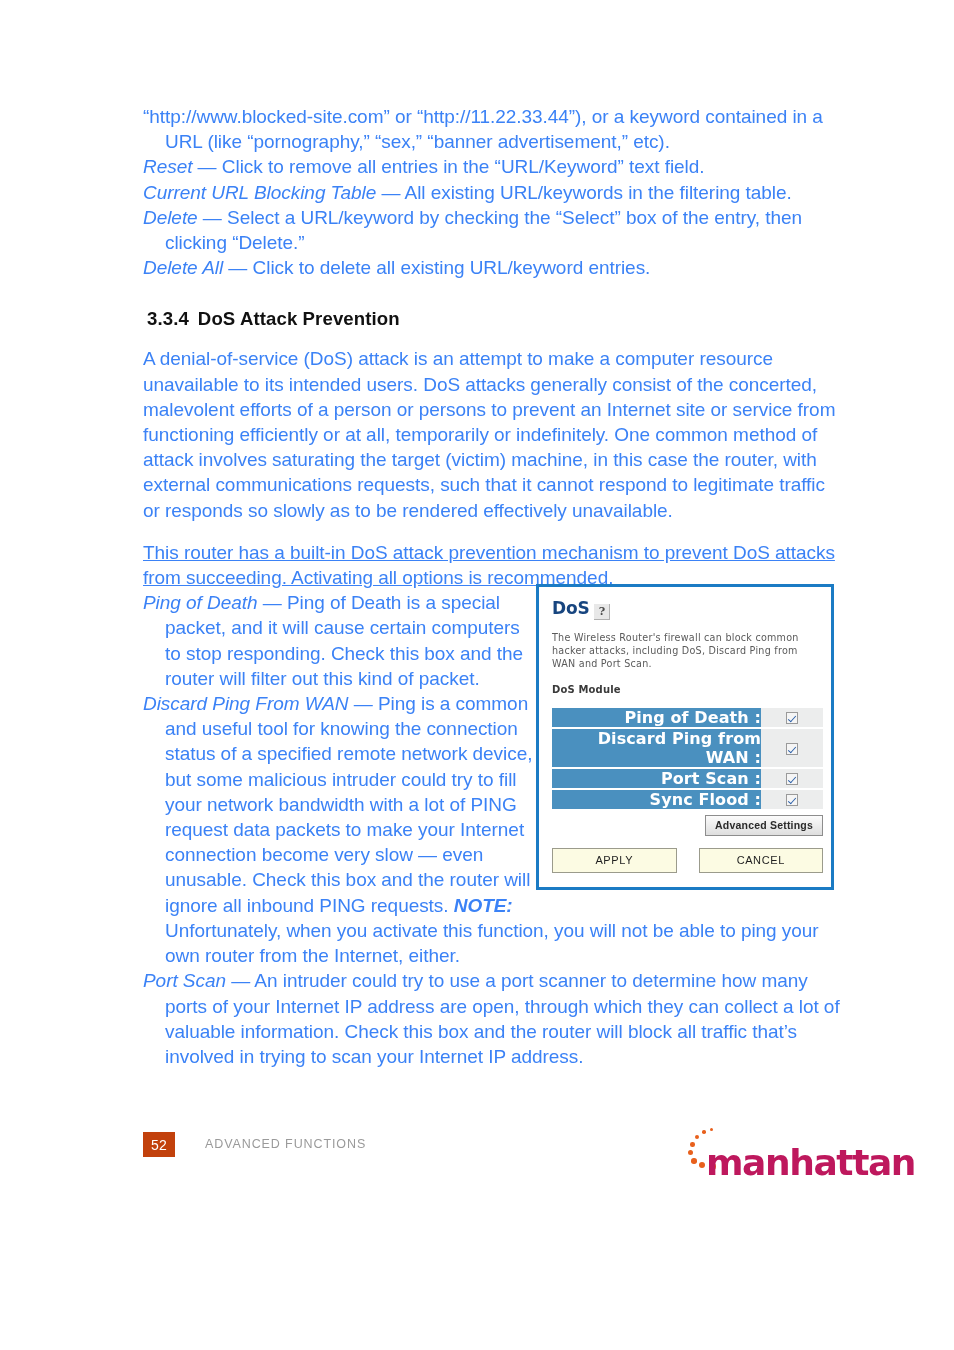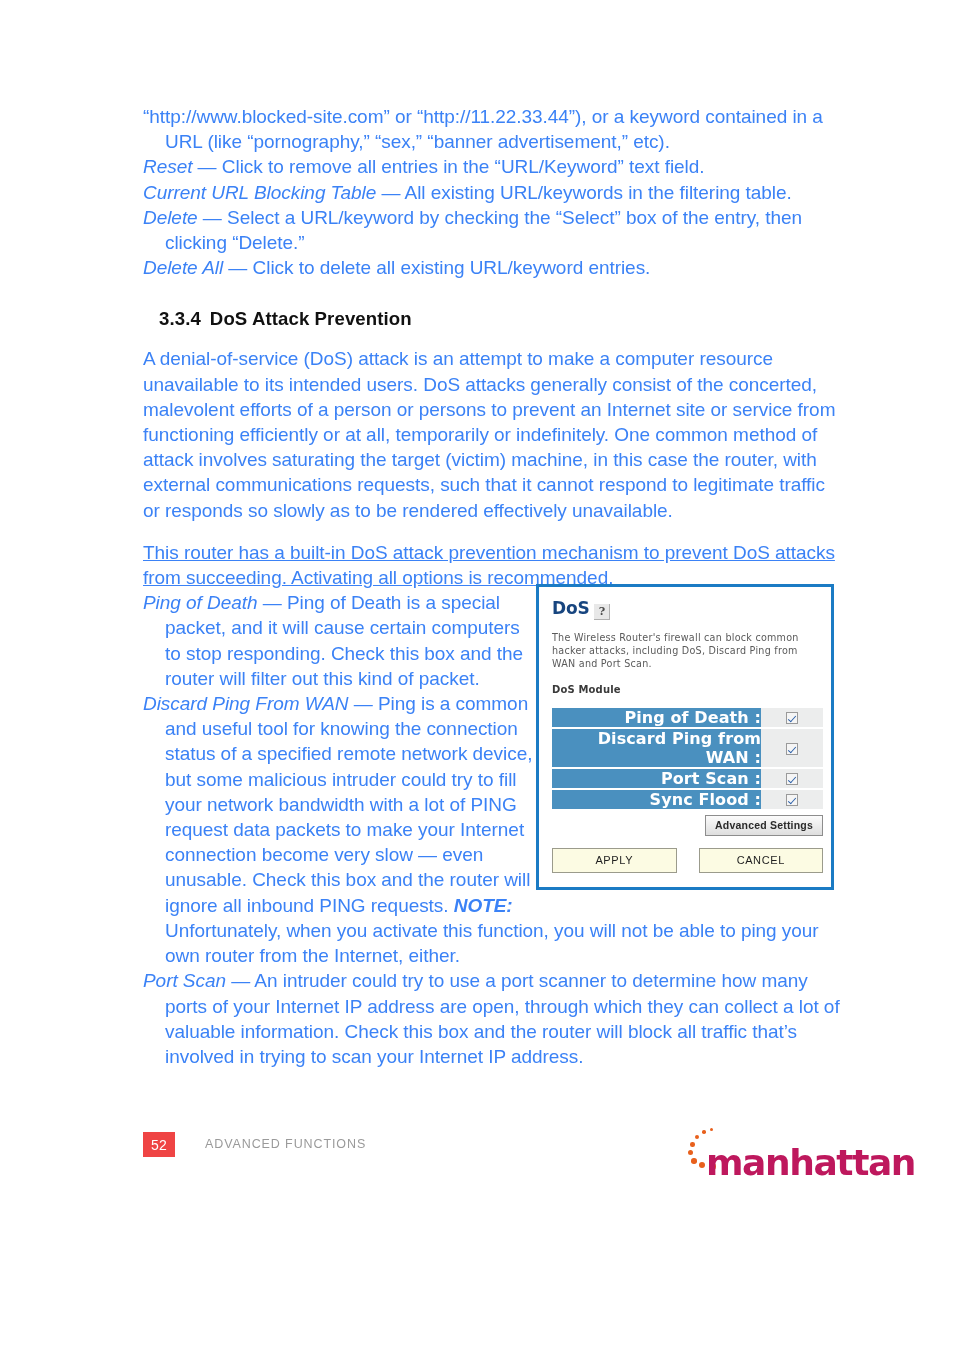--- a/index.html
+++ b/index.html
@@ -54,21 +54,21 @@
     font-style: italic;
   }
   .note {
     font-style: italic;
     font-weight: bold;
   }
 
   h2.section {
     font-size: 18.6px;
     font-weight: bold;
-    margin: 28px 0 16px 16px;
+    margin: 28px 0 16px 4px;
     color: #111111;
     letter-spacing: 0.1px;
   }
   h2.section .num { margin-right: 9px; }
 
   
   .wrapregion {
     position: relative;
   }
   .leftcol {
@@ -220,21 +220,21 @@
     top: 1132px;
     width: 697px;
     height: 40px;
   }
   .pagenum {
     position: absolute;
     left: 0;
     top: 0;
     width: 32px;
     height: 25px;
-    background: #ef4444;
+    background: #c2410c;
     color: #ffffff;
     font-size: 14px;
     display: flex;
     align-items: center;
     justify-content: center;
     letter-spacing: 0.2px;
   }
   .footer-label {
     position: absolute;
     left: 62px;

